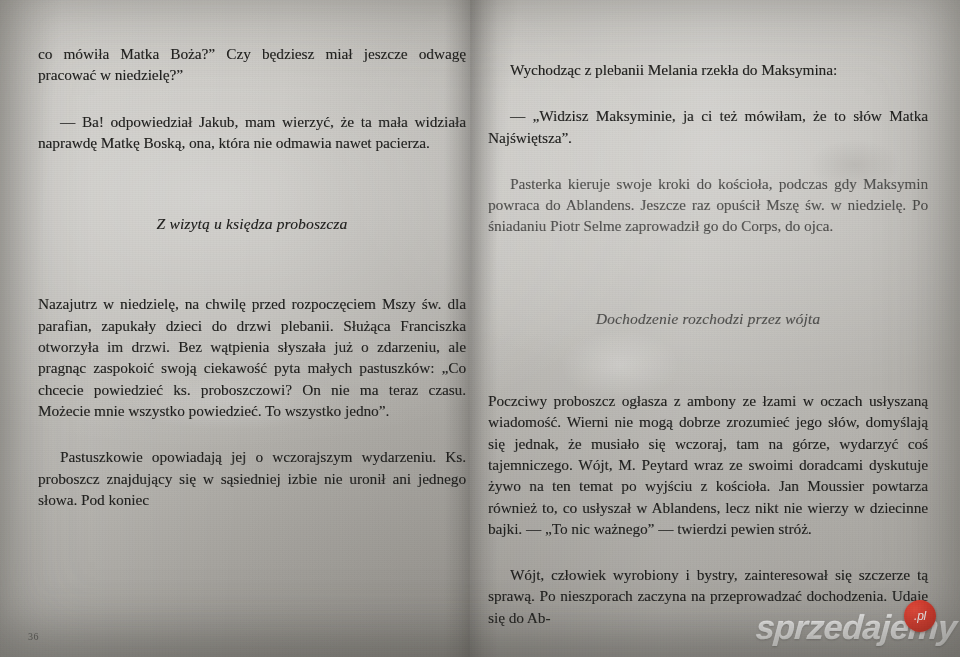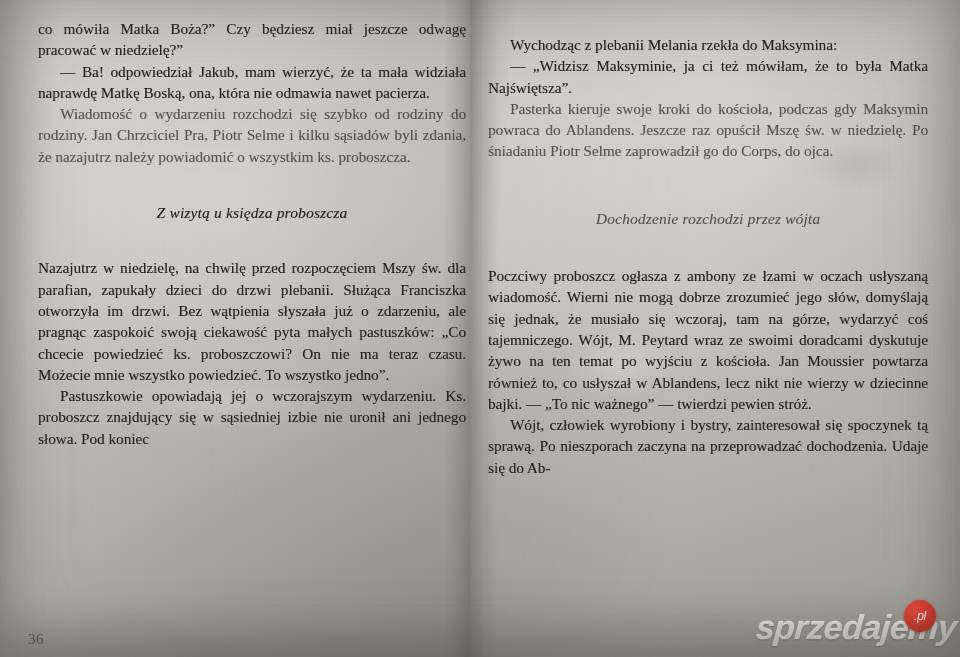--- a/index.html
+++ b/index.html
@@ -95,28 +95,29 @@
   }
   .gap-before-head { height: 35px; }
   .gap-after-head  { height: 34px; }
   .gap-before-head-r { height: 46px; }
   .gap-after-head-r  { height: 36px; }
   .faded2  { color: rgba(32,32,30,0.60); }
 
   
   .col .para, .col .sec-head {
     text-shadow: 0.4px 0.3px 0.6px rgba(0,0,0,0.30), -0.3px -0.2px 0.5px rgba(255,255,255,0.16);
+    margin-top: 25px;
   }
 
   
   .folio {
     position: absolute;
     left: 28px;
     top: 631px;
-    font-size: 15px;
+    font-size: 10px;
     color: rgba(32,32,30,0.62);
     letter-spacing: 0.5px;
   }
 
   
   .watermark {
     position: absolute;
     left: 756px;
     top: 598px;
     width: 204px;
@@ -176,44 +177,43 @@
   <div class="gutter"></div>
 
   <div class="blotch" style="left:560px; top:330px; width:120px; height:70px; background:radial-gradient(ellipse,rgba(255,255,255,0.22),rgba(255,255,255,0) 70%);"></div>
   <div class="blotch" style="left:120px; top:370px; width:220px; height:60px; background:radial-gradient(ellipse,rgba(255,255,255,0.18),rgba(255,255,255,0) 72%);"></div>
   <div class="blotch" style="left:810px; top:140px; width:90px; height:50px; background:radial-gradient(ellipse,rgba(120,116,110,0.16),rgba(120,116,110,0) 72%);"></div>
 
   <div class="col col-left">
 
     <p class="para noindent">co mówiła Matka Boża?” Czy będziesz miał jeszcze odwagę pracować w niedzielę?”</p>
     <p class="para">— Ba! odpowiedział Jakub, mam wierzyć, że ta mała widziała naprawdę Matkę Boską, ona, która nie odmawia nawet pacierza.</p>
-    <p class="para faded2">Wiadomość o wydarzeniu rozchodzi się szybko od rodziny do rodziny. Jan Chrzciciel Pra, Piotr Selme i kilku sąsiadów byli zdania, że nazajutrz należy powiadomić o wszystkim ks. proboszcza.</p>
 
     <div class="gap-before-head"></div>
     <h2 class="sec-head">Z wizytą u księdza proboszcza</h2>
     <div class="gap-after-head"></div>
 
     <p class="para noindent">Nazajutrz w niedzielę, na chwilę przed rozpoczęciem Mszy św. dla parafian, zapukały dzieci do drzwi plebanii. Służąca Franciszka otworzyła im drzwi. Bez wątpienia słyszała już o zdarzeniu, ale pragnąc zaspokoić swoją ciekawość pyta małych pastuszków: „Co chcecie powiedzieć ks. proboszczowi? On nie ma teraz czasu. Możecie mnie wszystko powiedzieć. To wszystko jedno”.</p>
     <p class="para">Pastuszkowie opowiadają jej o wczorajszym wydarzeniu. Ks. proboszcz znajdujący się w sąsiedniej izbie nie uronił ani jednego słowa. Pod koniec</p>
   </div>
 
   <div class="folio">36</div>
 
   <div class="col col-right">
 
     <p class="para">Wychodząc z plebanii Melania rzekła do Maksymina:</p>
-    <p class="para">— „Widzisz Maksyminie, ja ci też mówiłam, że to była Matka Najświętsza”.</p>
+    <p class="para">— „Widzisz Maksyminie, ja ci też mówiłam, że to słów Matka Najświętsza”.</p>
     <p class="para faded2">Pasterka kieruje swoje kroki do kościoła, podczas gdy Maksymin powraca do Ablandens. Jeszcze raz opuścił Mszę św. w niedzielę. Po śniadaniu Piotr Selme zaprowadził go do Corps, do ojca.</p>
 
     <div class="gap-before-head-r"></div>
     <h2 class="sec-head faded2">Dochodzenie rozchodzi przez wójta</h2>
     <div class="gap-after-head-r"></div>
 
     <p class="para noindent">Poczciwy proboszcz ogłasza z ambony ze łzami w oczach usłyszaną wiadomość. Wierni nie mogą dobrze zrozumieć jego słów, domyślają się jednak, że musiało się wczoraj, tam na górze, wydarzyć coś tajemniczego. Wójt, M. Peytard wraz ze swoimi doradcami dyskutuje żywo na ten temat po wyjściu z kościoła. Jan Moussier powtarza również to, co usłyszał w Ablandens, lecz nikt nie wierzy w dziecinne bajki. — „To nic ważnego” — twierdzi pewien stróż.</p>
-    <p class="para">Wójt, człowiek wyrobiony i bystry, zainteresował się spoczynek tą sprawą. Po nieszporach zaczyna na przeprowadzać dochodzenia. Udaje się do Ab-</p>
+    <p class="para">Wójt, człowiek wyrobiony i bystry, zainteresował się szczerze tą sprawą. Po nieszporach zaczyna na przeprowadzać dochodzenia. Udaje się do Ab-</p>
   </div>
 
   <div class="watermark">
     <div class="wm-text">sprzedajemy</div>
     <div class="wm-badge">
       <span>.pl</span>
     </div>
   </div>
 
   <div class="grain"></div>

